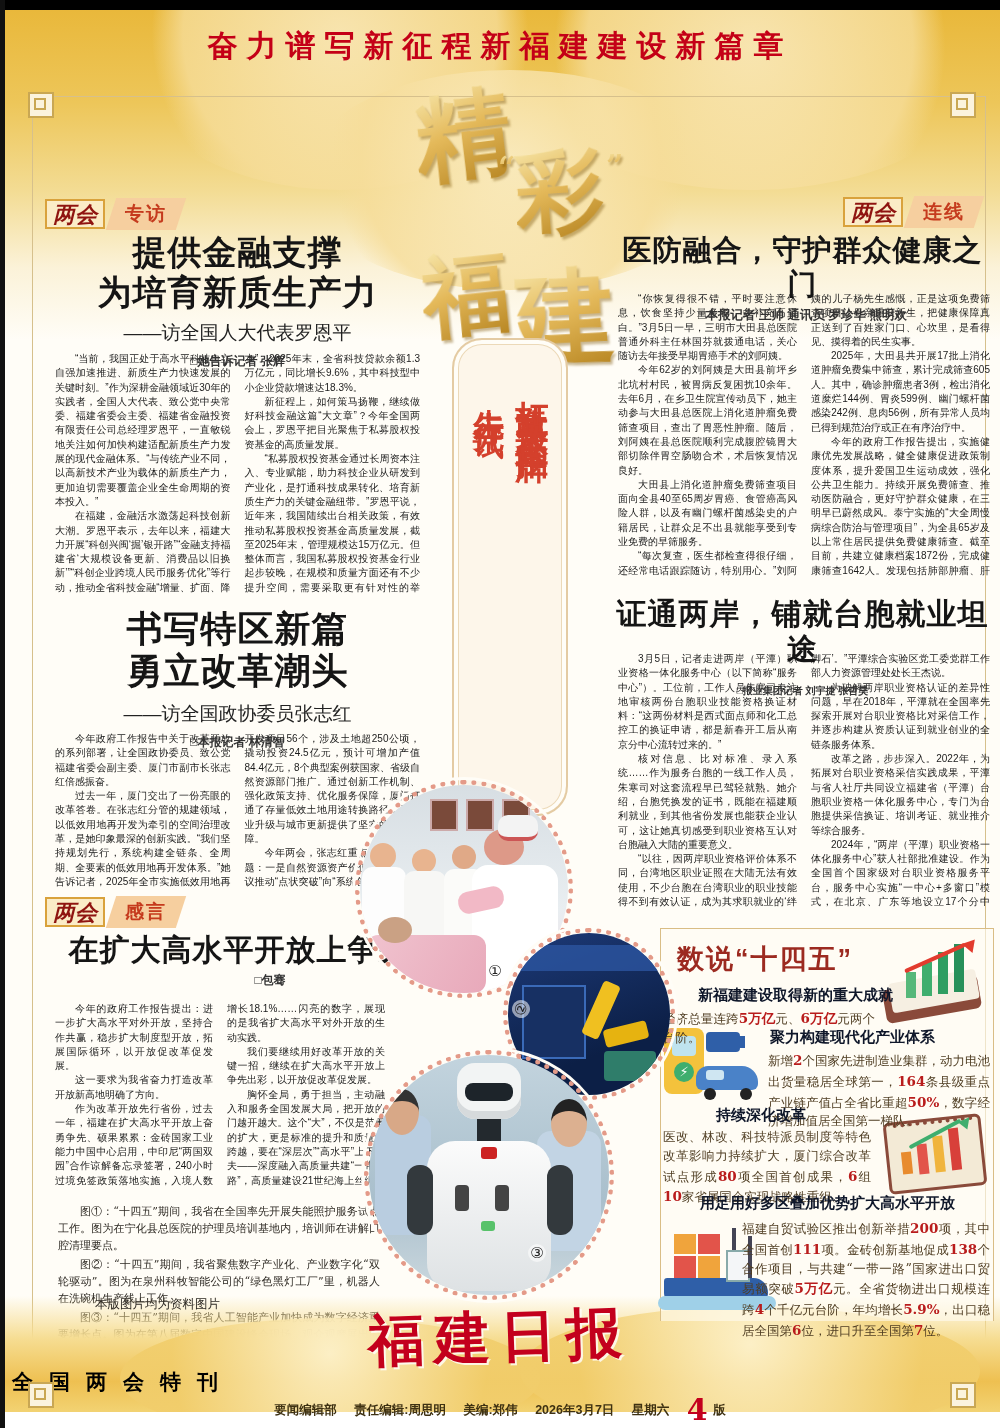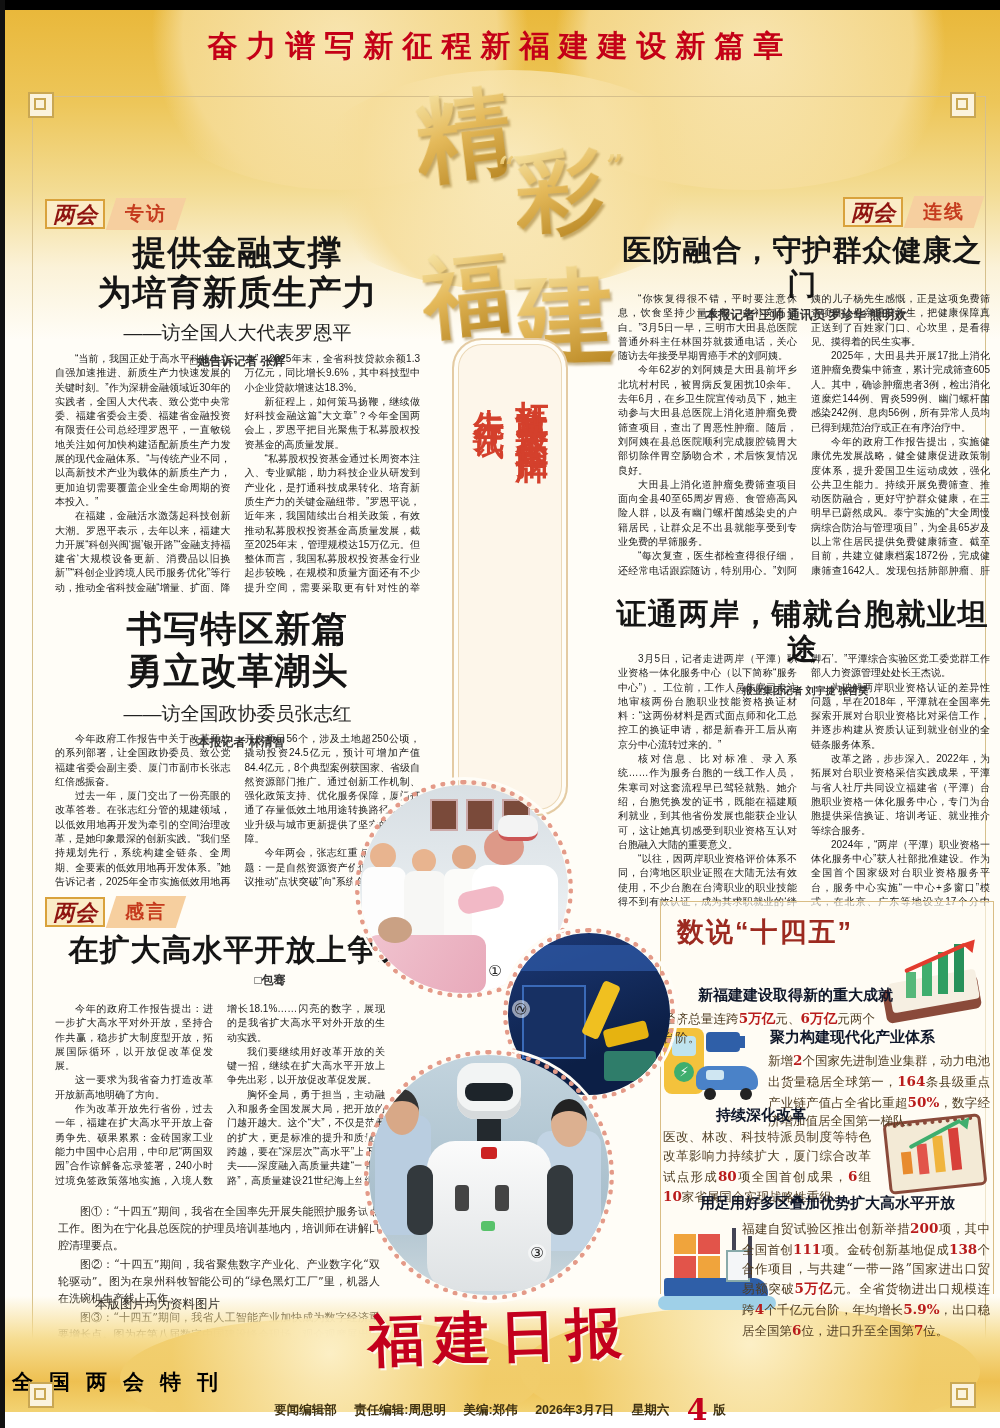--- a/index.html
+++ b/index.html
@@ -43,21 +43,21 @@
   .vcard{position:absolute;left:452px;top:338px;width:112px;height:474px;background:#fdf6ea;
     border:2px solid #e4cba3;border-radius:30px;box-shadow:inset 0 0 0 4px #fffdf7,inset 0 0 0 5px #ecd9b8;z-index:5;}
   .vcard .vtxt{position:absolute;right:12px;top:34px;height:420px;writing-mode:vertical-rl;color:#d4402c;
     font-weight:900;}
   .vcard .v1{font-size:33px;letter-spacing:5px;}
   .vcard .v2{font-size:31px;letter-spacing:6px;margin-top:10px;}
   
   .photo{position:absolute;border-radius:50%;border:5px dotted #e49a88;overflow:hidden;z-index:8;box-shadow:0 0 0 3px #fffdf7;}
   .plabel{position:absolute;z-index:9;color:#222;font-size:15px;background:rgba(255,255,255,.55);border-radius:50%;width:18px;height:18px;line-height:18px;text-align:center;}
   
-  .stats{position:absolute;left:660px;top:901px;width:332px;height:392px;z-index:3;
+  .stats{position:absolute;left:660px;top:928px;width:332px;height:392px;z-index:3;
     border-top:1px solid #d9bd85;border-left:1px solid #d9bd85;border-right:1px solid #d9bd85;background:rgba(255,252,242,.6);}
   .stats-title{position:absolute;left:16px;top:12px;font-size:27px;font-weight:900;color:#9c2a20;letter-spacing:2px;}
   .s-head{position:absolute;font-size:15px;font-weight:900;color:#0f172a;z-index:4;}
   .s-text{position:absolute;font-family:"DejaVu Serif","Liberation Serif",serif;font-size:12.5px;line-height:1.5;
     color:#4f3d22;text-align:justify;z-index:4;}
   .s-text .hl{color:#b91c1c;font-weight:bold;font-size:13.5px;}
   .icon{position:absolute;z-index:3;}
   
   .caps{position:absolute;left:58px;top:1203px;width:322px;z-index:2;font-family:"DejaVu Serif",serif;
     font-size:11px;line-height:1.55;color:#2e2a24;text-align:justify;}

